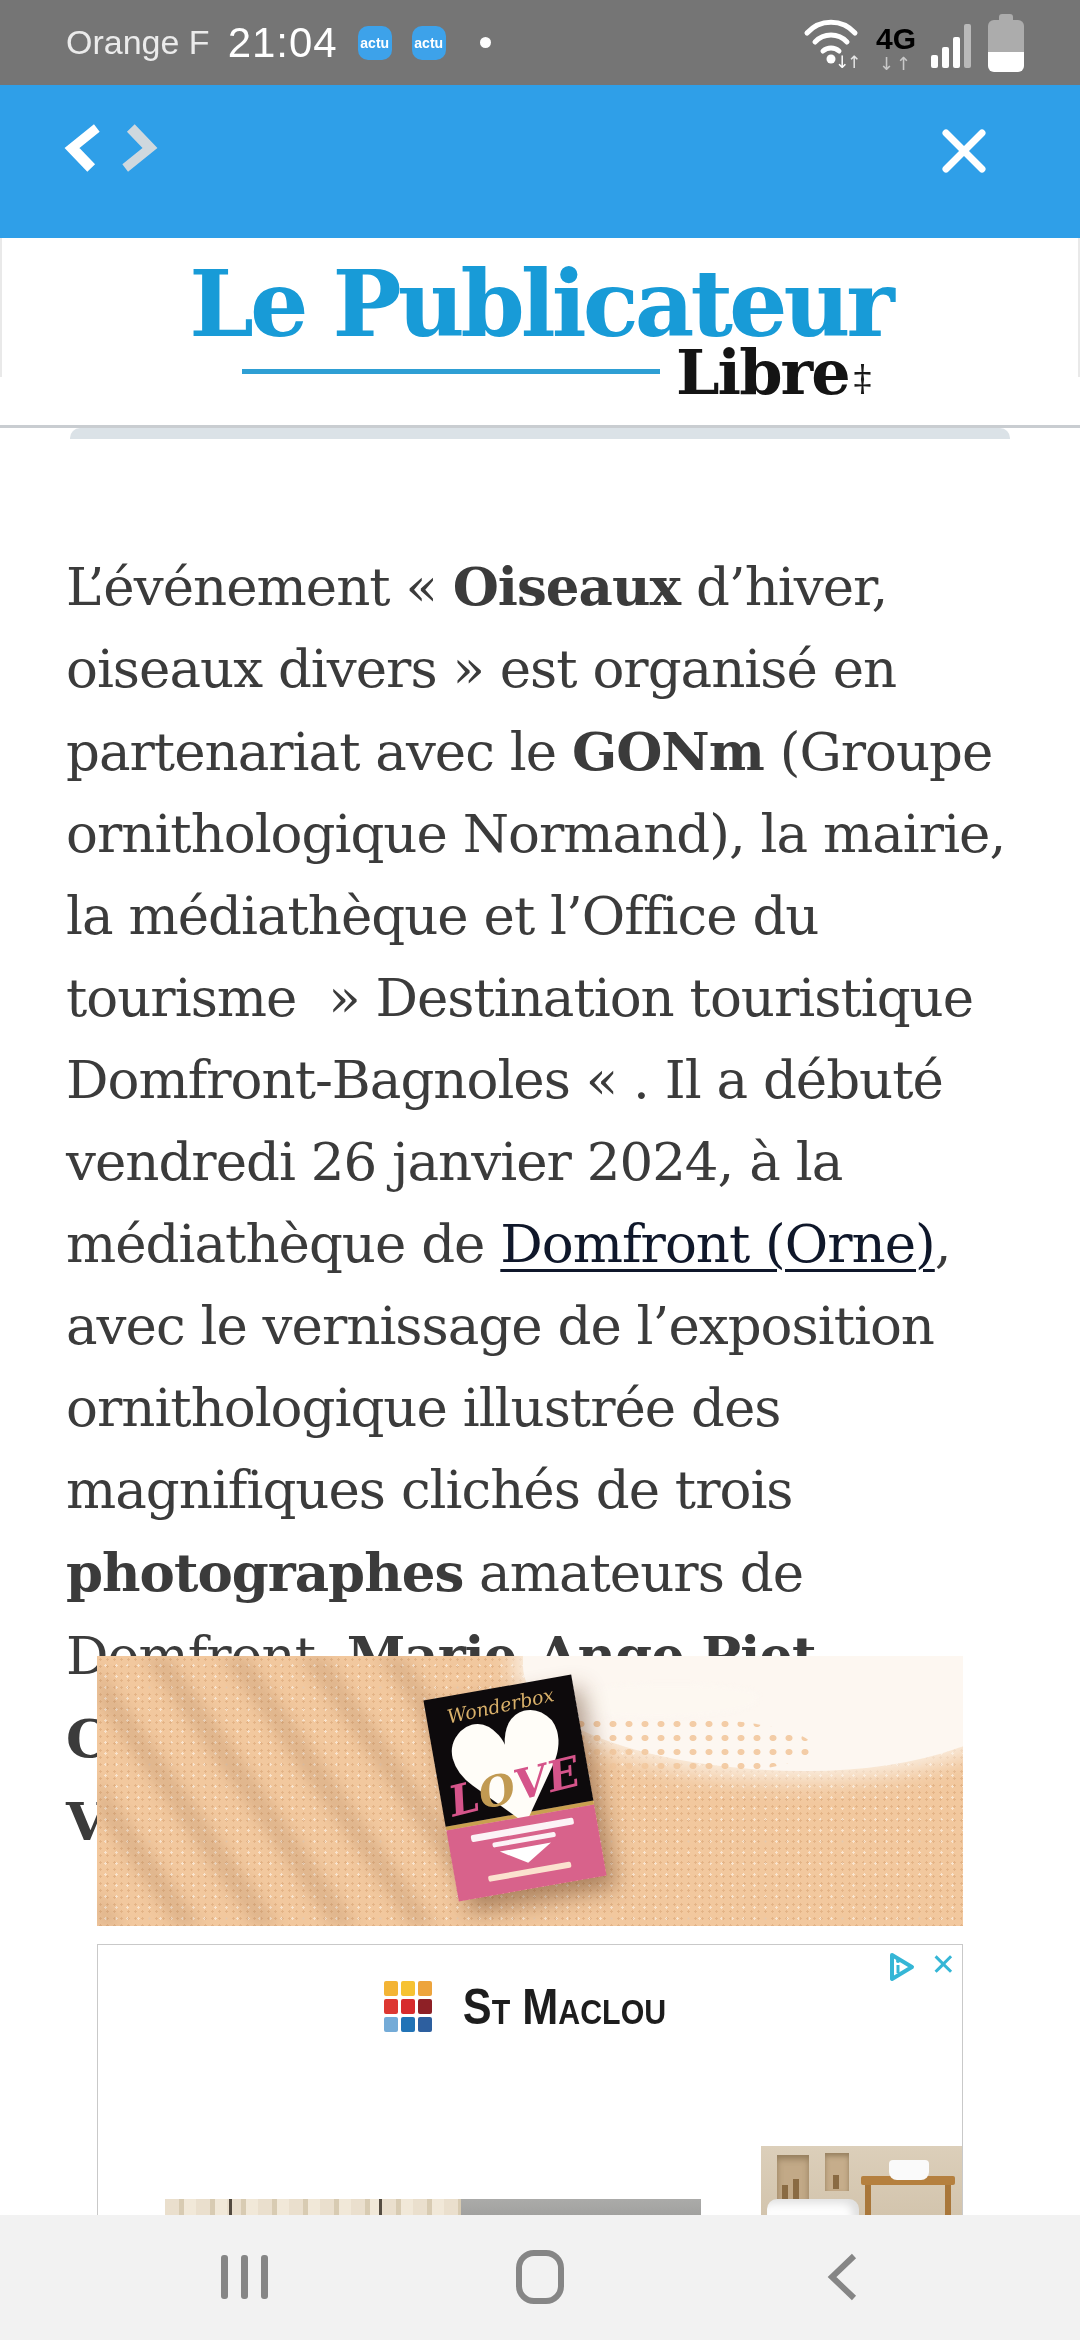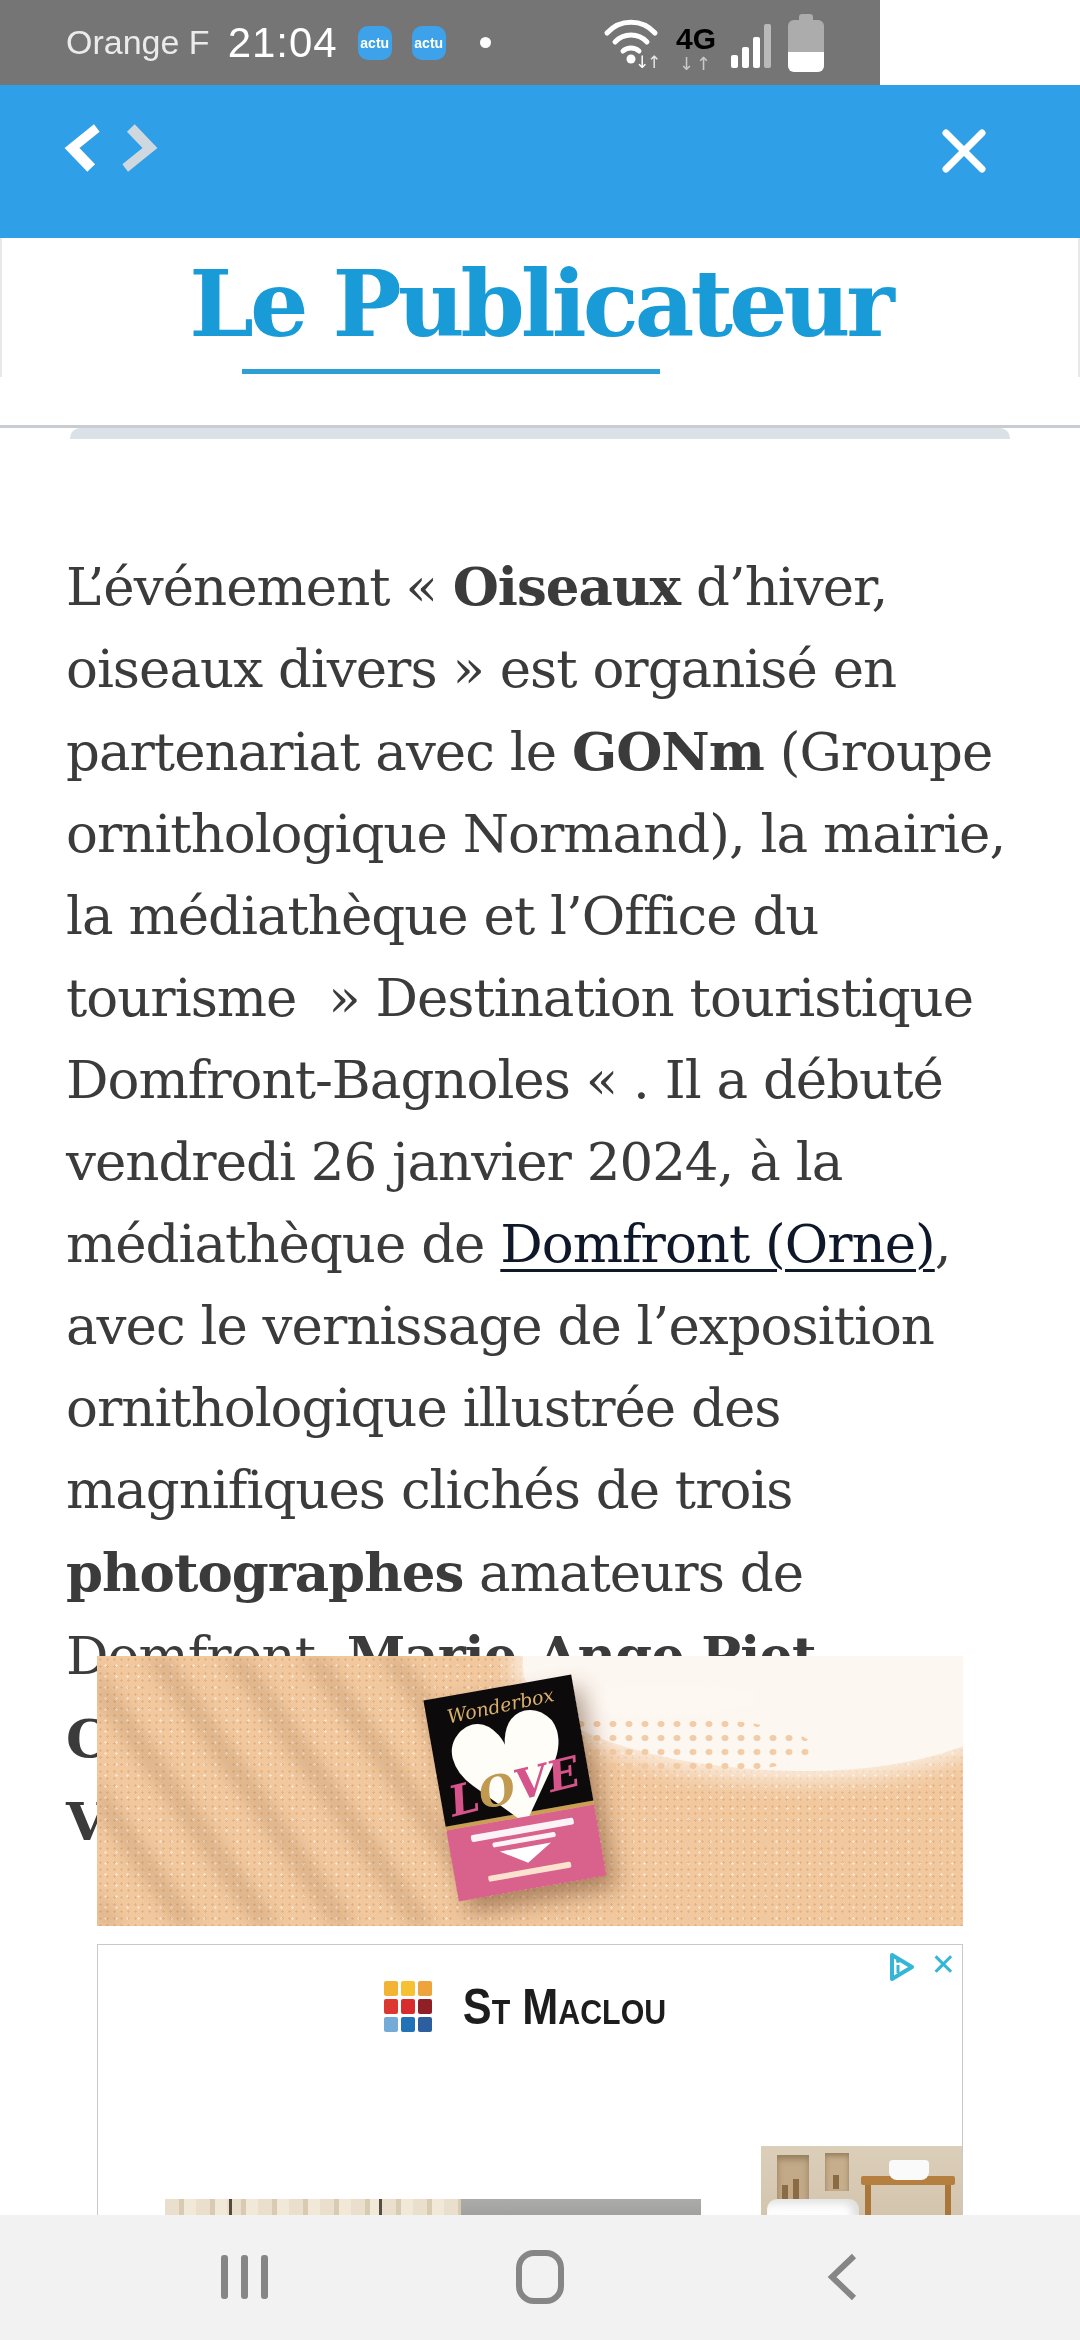--- a/index.html
+++ b/index.html
@@ -1,20 +1,20 @@
 <!DOCTYPE html>
 <html><head>
 <meta charset="utf-8">
 <style>
   html,body{margin:0;padding:0;background:#ffffff;}
   .screen{position:relative;width:1080px;height:2340px;background:#ffffff;overflow:hidden;
           font-family:"Liberation Sans",sans-serif;}
 
   
-  .status-bar{position:absolute;left:0;top:0;width:880px;height:85px;background:#757575;}
+  .status-bar{position:absolute;left:0;top:0;width:1080px;height:85px;background:#757575;}
   .sb-left{position:absolute;left:66px;top:0;height:85px;display:flex;align-items:center;gap:18px;}
   .sb-carrier{color:#ebebeb;font-size:34px;}
   .sb-time{color:#ffffff;font-size:42px;letter-spacing:1px;}
   .sb-badge{width:34px;height:34px;margin-left:2px;border-radius:10px;background:#3da2ea;color:#fff;
             font-size:14px;font-weight:bold;display:flex;align-items:center;justify-content:center;}
   .sb-dot{width:11px;height:11px;border-radius:50%;background:#fdfdfd;margin-left:16px;}
   .sb-right{position:absolute;right:56px;top:0;height:85px;display:flex;align-items:flex-end;gap:15px;padding-bottom:12px;box-sizing:border-box;}
   .sb-4g{display:flex;flex-direction:column;align-items:center;line-height:1;}
   .sb-4g .g-label{color:#000000;font-size:30px;font-weight:bold;}
   .sb-4g .g-arrows{font-size:18px;color:#c9c9c9;letter-spacing:2px;margin-top:1px;font-family:"DejaVu Sans",sans-serif;}
@@ -182,20 +182,21 @@
           <line x1="8" y1="8" x2="44" y2="44"></line>
           <line x1="44" y1="8" x2="8" y2="44"></line>
         </g>
       </svg>
     </button>
   </div>
 
   <div class="masthead">
     <div class="mast-title">Le Publicateur</div>
     <div class="mast-rule"></div>
+    <div class="mast-sub"><span>Libre</span><span class="mast-cross">‡</span></div>
   </div>
   <div class="mast-divider"></div>
   <div class="card-top"></div>
 
   <p class="article"><span>L’événement «&nbsp;</span><span class="b">Oiseaux</span><span> d’hiver, oiseaux divers&nbsp;» est organisé en partenariat avec le </span><span class="b">GONm</span><span> (Groupe ornithologique Normand), la mairie, la médiathèque et l’Office du tourisme &nbsp;»&nbsp;Destination touristique Domfront-Bagnoles «&nbsp;. Il a débuté vendredi 26 janvier 2024, à la médiathèque de </span><a href="#" class="art-link">Domfront (Orne)</a><span>, avec le vernissage de l’exposition ornithologique illustrée des magnifiques clichés de trois </span><span class="b">photographes</span><span> amateurs de Domfront, </span><span class="b">Marie-Ange Piet</span><span>, </span><span class="b">Christelle Aust</span><span> et </span><span class="b">Christine Vivier.</span></p>
 
   <div class="ad-wonderbox">
     <div class="wb-sand"></div>
     <div class="wb-shadow"></div>
     <div class="wb-foam"></div>

